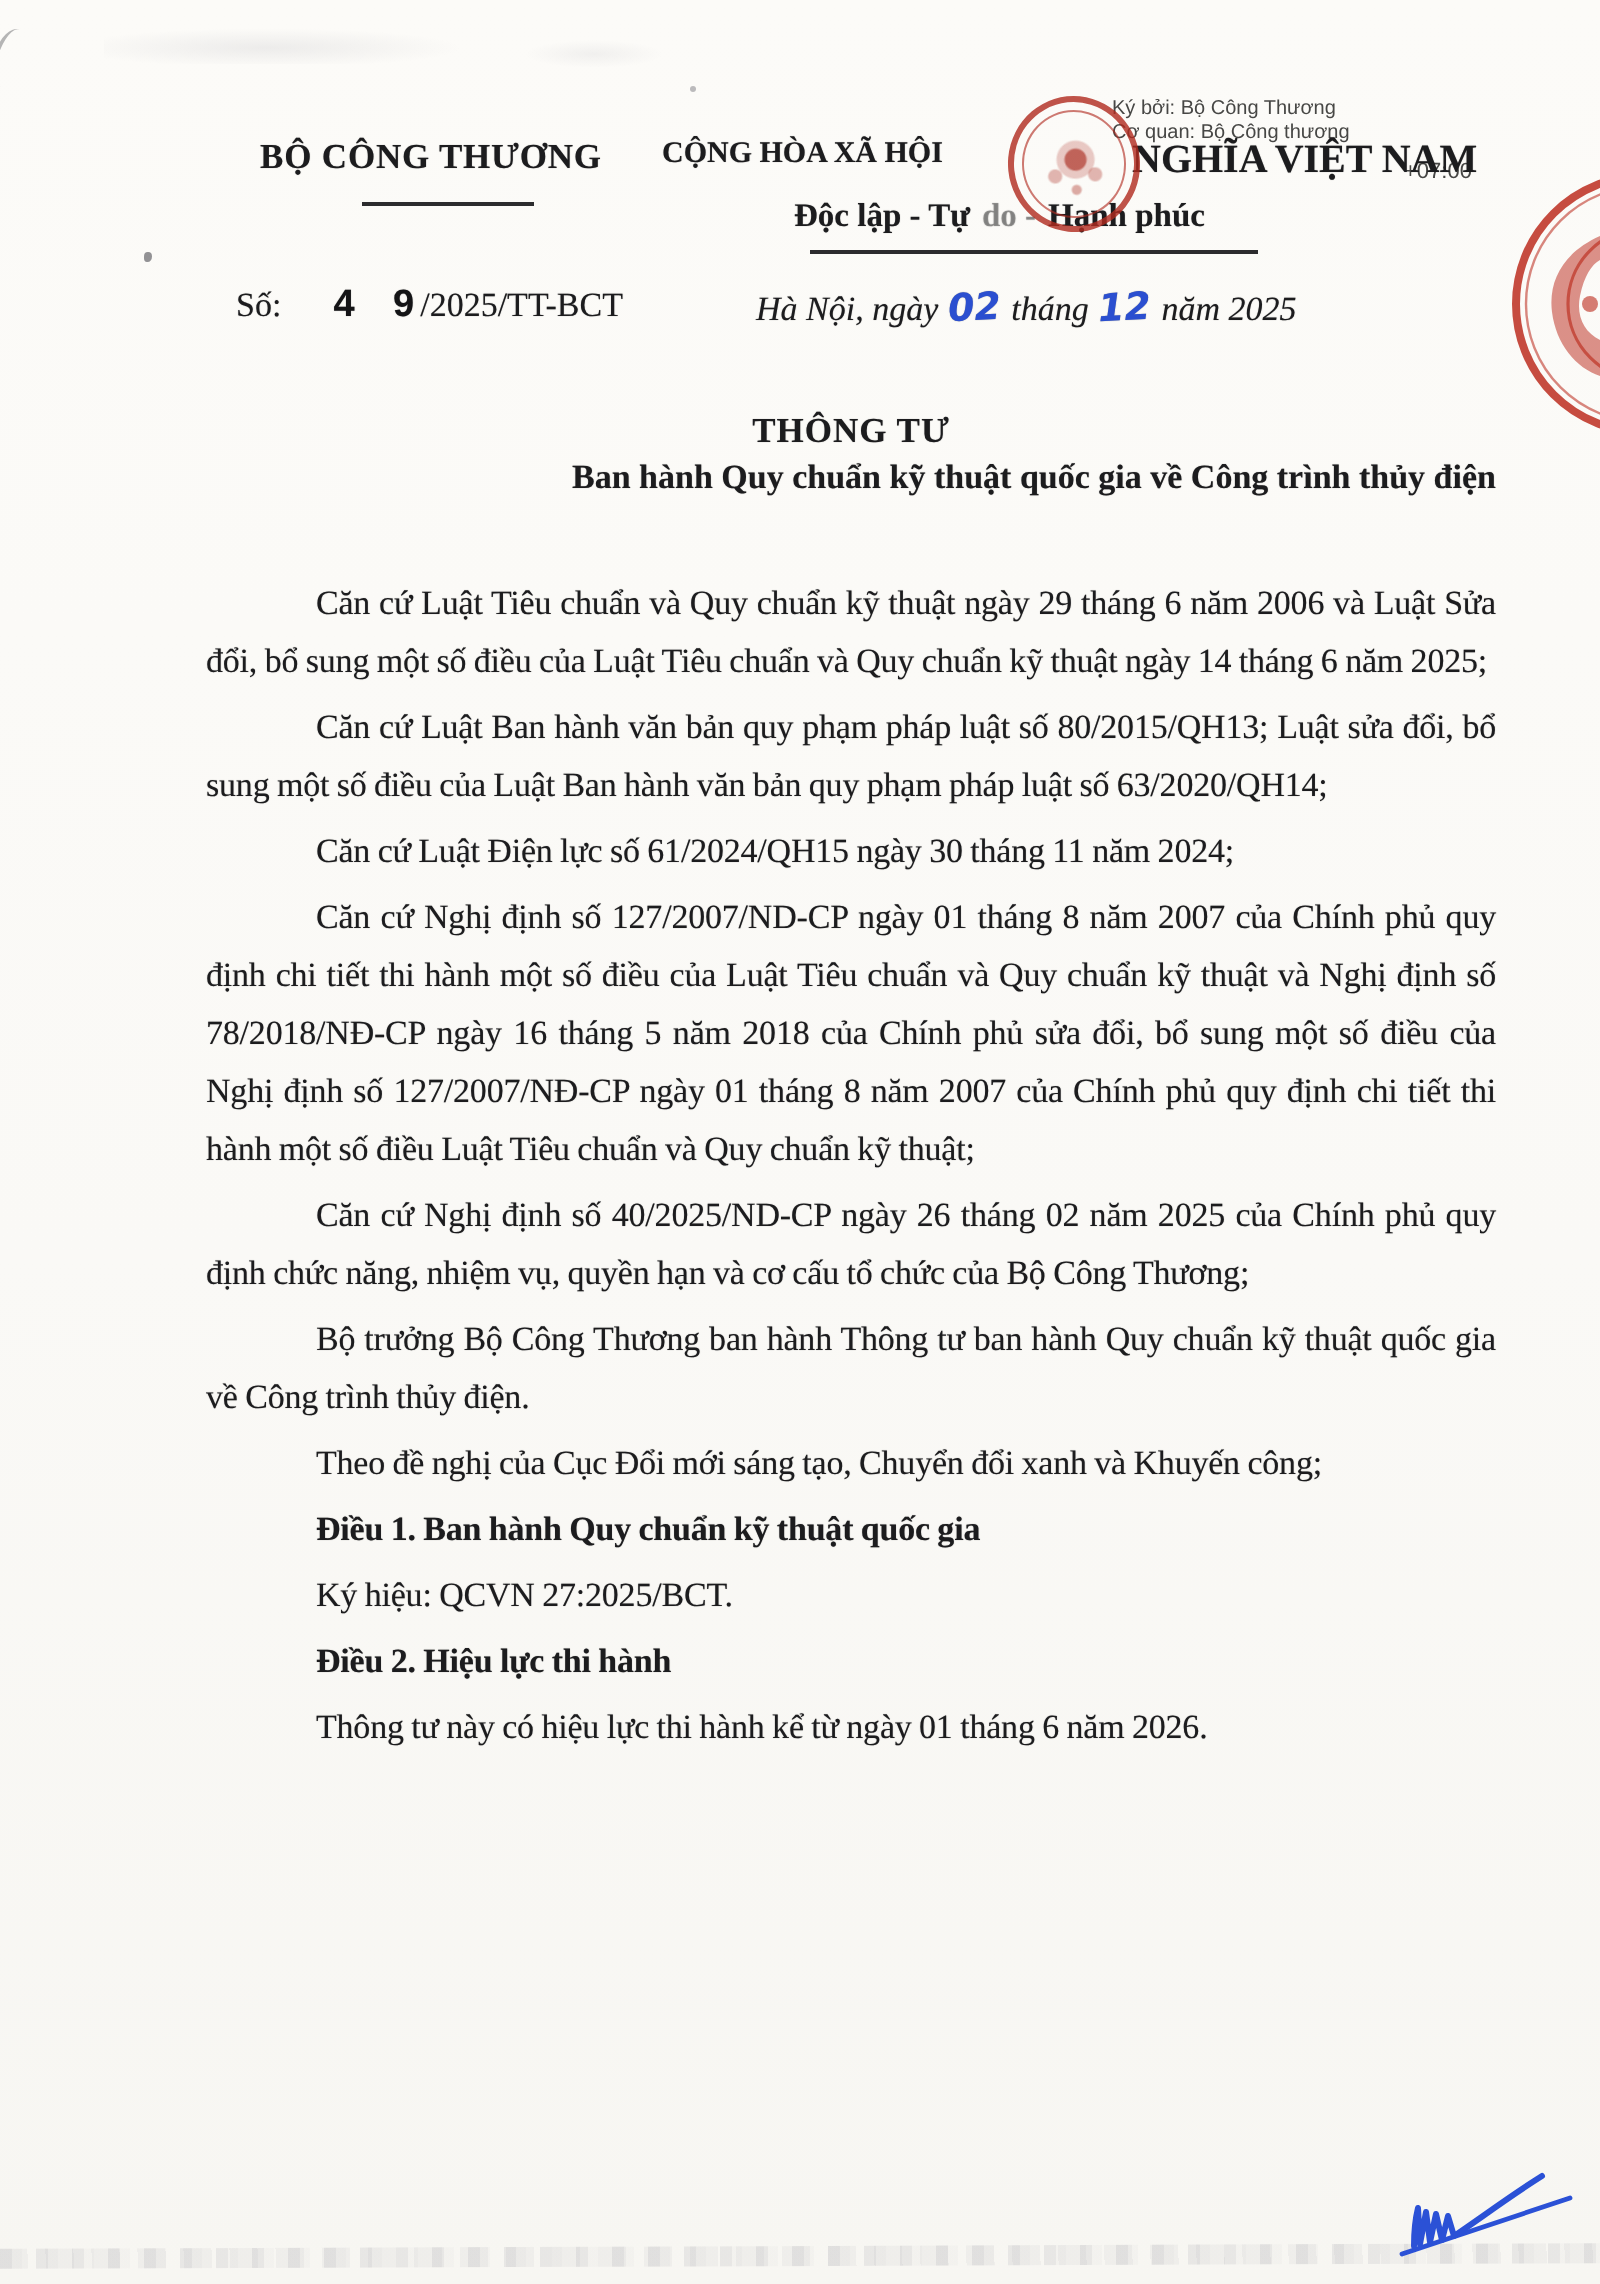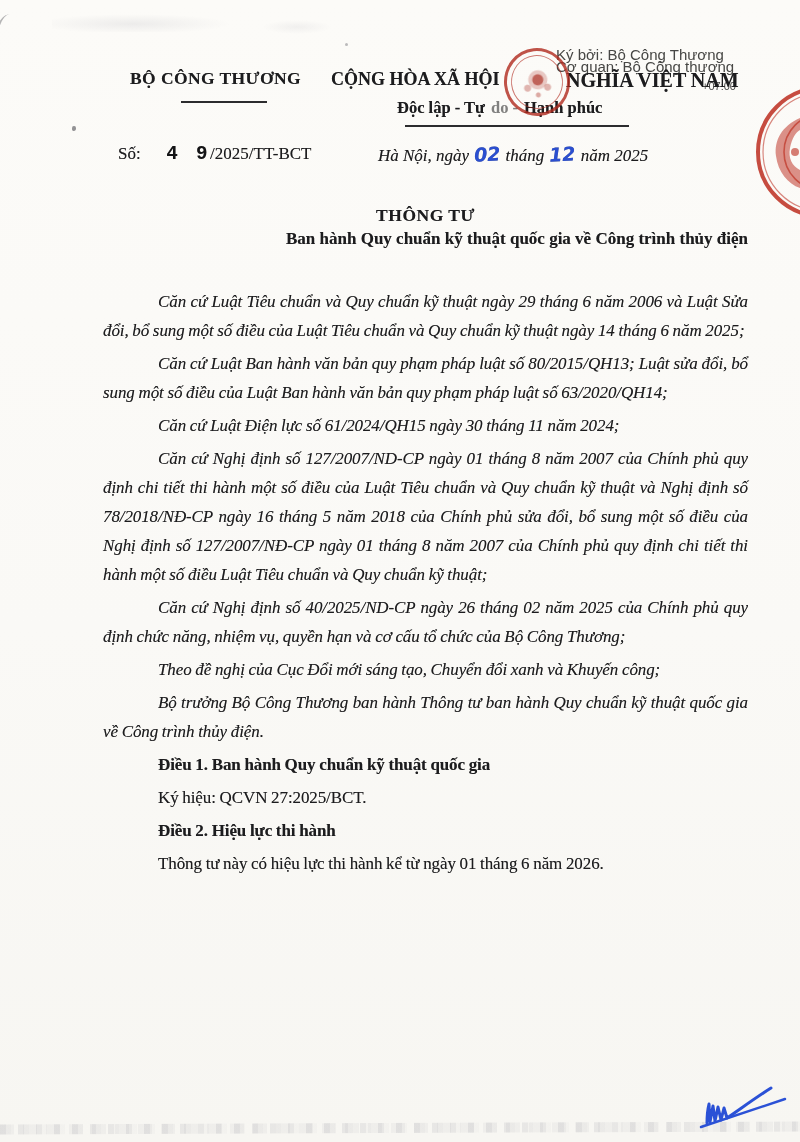--- a/index.html
+++ b/index.html
@@ -15,30 +15,30 @@
   }
   .txt { text-shadow:0 0 .5px rgba(20,20,20,.45); }
 
   
   .agency {
     position:absolute; left:118px; top:68px; width:195px; text-align:center;
     font-weight:bold; font-size:17.5px; letter-spacing:.4px; white-space:nowrap;
   }
   .agency-underline { position:absolute; left:181px; top:101px; width:86px; height:2px; background:#2c2c2e; }
 
-  .republic-left  { position:absolute; left:331px; top:69px; font-weight:bold; font-size:18px; white-space:nowrap; z-index:2; }
+  .republic-left  { position:absolute; left:331px; top:69px; font-weight:bold; font-size:15px; white-space:nowrap; z-index:2; }
   .republic-right { position:absolute; left:566px; top:69px; font-weight:bold; font-size:20px; white-space:nowrap; z-index:2; }
   .motto { position:absolute; left:397px; top:98px; font-weight:bold; font-size:16.5px; white-space:nowrap; z-index:2; }
   .motto .faded { color:rgba(60,60,60,.20); padding:0 6px; }
   .motto-underline { position:absolute; left:405px; top:125px; width:224px; height:2px; background:#2c2c2e; }
 
   .esign {
     position:absolute; left:556px; top:49px; z-index:1;
     font-family:"Liberation Sans","DejaVu Sans",sans-serif;
-    font-size:15px; line-height:11.5px; color:#474745; white-space:nowrap;
+    font-size:10px; line-height:11.5px; color:#474745; white-space:nowrap;
   }
   .esign-time {
     position:absolute; left:702px; top:80px; z-index:1;
     font-family:"Liberation Sans","DejaVu Sans",sans-serif;
     font-size:11px; color:#474745;
   }
 
   
   .seal-small {
     position:absolute; left:504px; top:48px; width:60px; height:62px; z-index:3;
@@ -71,21 +71,21 @@
   
   .doc-type  { position:absolute; left:103px; top:205px; width:645px; text-align:center; font-weight:bold; font-size:17.5px; letter-spacing:.5px; }
   .doc-title { position:absolute; left:103px; top:229px; width:645px; text-align:right; font-weight:bold; font-size:17px; }
 
   
   .body-col { position:absolute; left:103px; top:287px; width:645px; }
   .body-col p {
     margin:0 0 4px 0; text-align:justify; text-indent:55px;
     font-size:17px; line-height:29px; letter-spacing:-.1px; word-spacing:-.4px;
   }
-  .body-col p.it { font-style:italic; }
+  .body-col p.it { }
   .body-col p.hd { font-weight:bold; text-align:left; }
 
   
   .seal-large { position:absolute; left:733px; top:80px; z-index:4; }
 
   
   .scribble { position:absolute; left:697px; top:1082px; }
 
   
   .smudge-top {
@@ -152,22 +152,22 @@
 
   <div class="doc-type txt">THÔNG TƯ</div>
   <div class="doc-title txt">Ban hành Quy chuẩn kỹ thuật quốc gia về Công trình thủy điện</div>
 
   <div class="body-col txt">
     <p class="it">Căn cứ Luật Tiêu chuẩn và Quy chuẩn kỹ thuật ngày 29 tháng 6 năm 2006 và Luật Sửa đổi, bổ sung một số điều của Luật Tiêu chuẩn và Quy chuẩn kỹ thuật ngày 14 tháng 6 năm 2025;</p>
     <p class="it">Căn cứ Luật Ban hành văn bản quy phạm pháp luật số 80/2015/QH13; Luật sửa đổi, bổ sung một số điều của Luật Ban hành văn bản quy phạm pháp luật số 63/2020/QH14;</p>
     <p class="it">Căn cứ Luật Điện lực số 61/2024/QH15 ngày 30 tháng 11 năm 2024;</p>
     <p class="it">Căn cứ Nghị định số 127/2007/ND-CP ngày 01 tháng 8 năm 2007 của Chính phủ quy định chi tiết thi hành một số điều của Luật Tiêu chuẩn và Quy chuẩn kỹ thuật và Nghị định số 78/2018/NĐ-CP ngày 16 tháng 5 năm 2018 của Chính phủ sửa đổi, bổ sung một số điều của Nghị định số 127/2007/NĐ-CP ngày 01 tháng 8 năm 2007 của Chính phủ quy định chi tiết thi hành một số điều Luật Tiêu chuẩn và Quy chuẩn kỹ thuật;</p>
     <p class="it">Căn cứ Nghị định số 40/2025/ND-CP ngày 26 tháng 02 năm 2025 của Chính phủ quy định chức năng, nhiệm vụ, quyền hạn và cơ cấu tổ chức của Bộ Công Thương;</p>
+    <p class="it">Bộ trưởng Bộ Công Thương ban hành Thông tư ban hành Quy chuẩn kỹ thuật quốc gia về Công trình thủy điện.</p>
     <p class="it">Theo đề nghị của Cục Đổi mới sáng tạo, Chuyển đổi xanh và Khuyến công;</p>
-    <p class="it">Bộ trưởng Bộ Công Thương ban hành Thông tư ban hành Quy chuẩn kỹ thuật quốc gia về Công trình thủy điện.</p>
     <p class="hd">Điều 1. Ban hành Quy chuẩn kỹ thuật quốc gia</p>
     <p>Ký hiệu: QCVN 27:2025/BCT.</p>
     <p class="hd">Điều 2. Hiệu lực thi hành</p>
     <p>Thông tư này có hiệu lực thi hành kể từ ngày 01 tháng 6 năm 2026.</p>
   </div>
 
   <svg class="seal-large" width="67" height="145" viewBox="733 80 67 145" xmlns="http://www.w3.org/2000/svg">
     <circle cx="822" cy="152" r="64" fill="none" stroke="#c0392b" stroke-width="4" opacity=".9"></circle>
     <circle cx="822" cy="152" r="59" fill="none" stroke="#c0392b" stroke-width="1.2" opacity=".6"></circle>
     <circle cx="822" cy="152" r="38" fill="none" stroke="#c0392b" stroke-width="1.6" opacity=".75"></circle>

